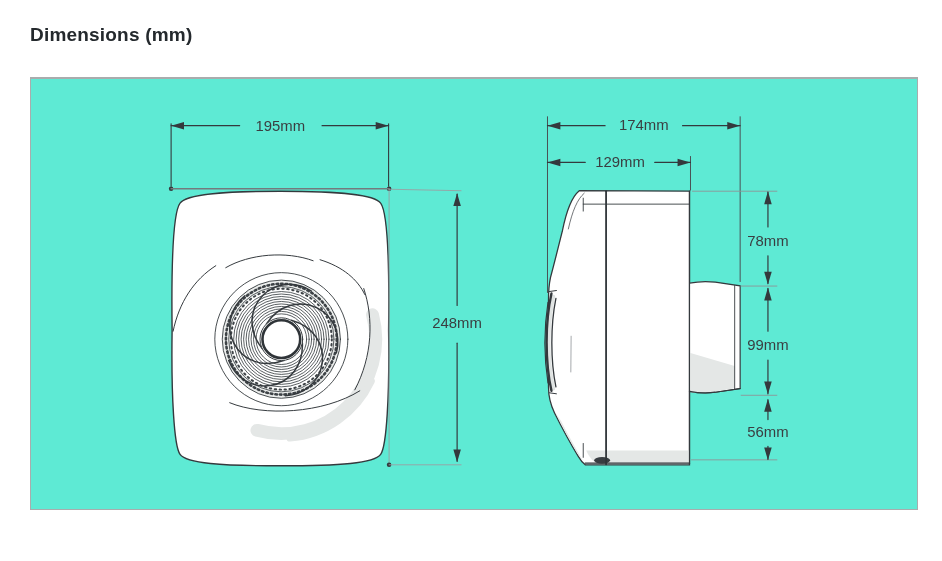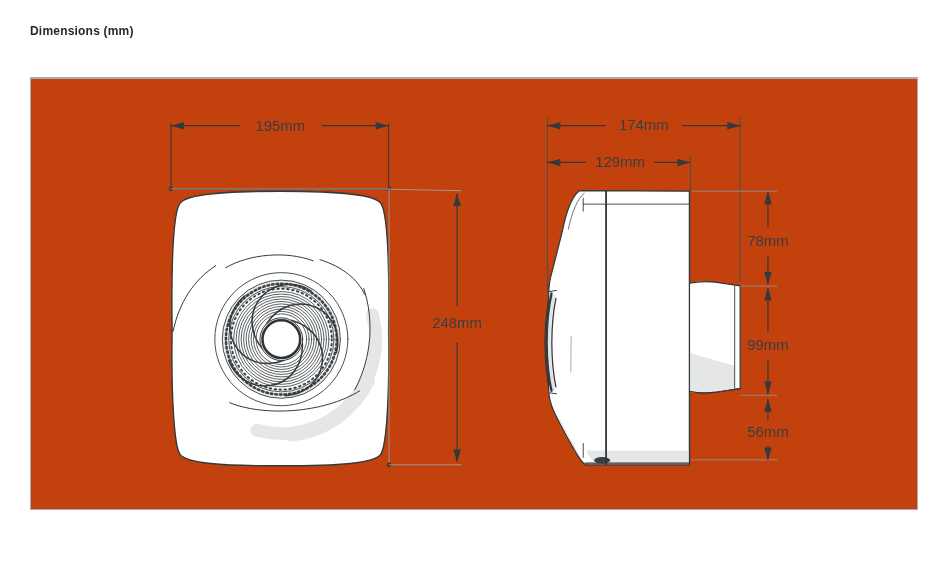--- a/index.html
+++ b/index.html
@@ -1,21 +1,21 @@
 <!DOCTYPE html>
 <html><head>
 <meta charset="utf-8">
 <style>
   html,body{margin:0;padding:0;background:#ffffff;}
   .page{position:relative;width:942px;height:561px;background:#ffffff;overflow:hidden;
         font-family:"Liberation Sans", sans-serif;}
-  .title{position:absolute;left:30px;top:24px;margin:0;font-size:12px;font-weight:700;
+  .title{position:absolute;left:30px;top:24px;margin:0;font-size:19px;font-weight:700;
          color:#24292d;letter-spacing:.2px;}
   .panel{position:absolute;left:30px;top:77px;width:888px;height:433px;
-         border:1px solid #a9acad;border-top-width:2px;background:#c2410c;box-sizing:border-box;padding-left:32px;}
+         border:1px solid #a9acad;border-top-width:2px;background:#5eead4;box-sizing:border-box;padding-left:32px;}
   .panel svg{position:absolute;left:0;top:0;width:100%;height:100%;display:block;}
   text.dim{font-family:"Liberation Sans", sans-serif;font-size:15px;fill:#3a3e41;}
 </style>
 </head>
 <body>
 
 <div class="page">
   <h1 class="title">Dimensions (mm)</h1>
 
   <div class="panel">

